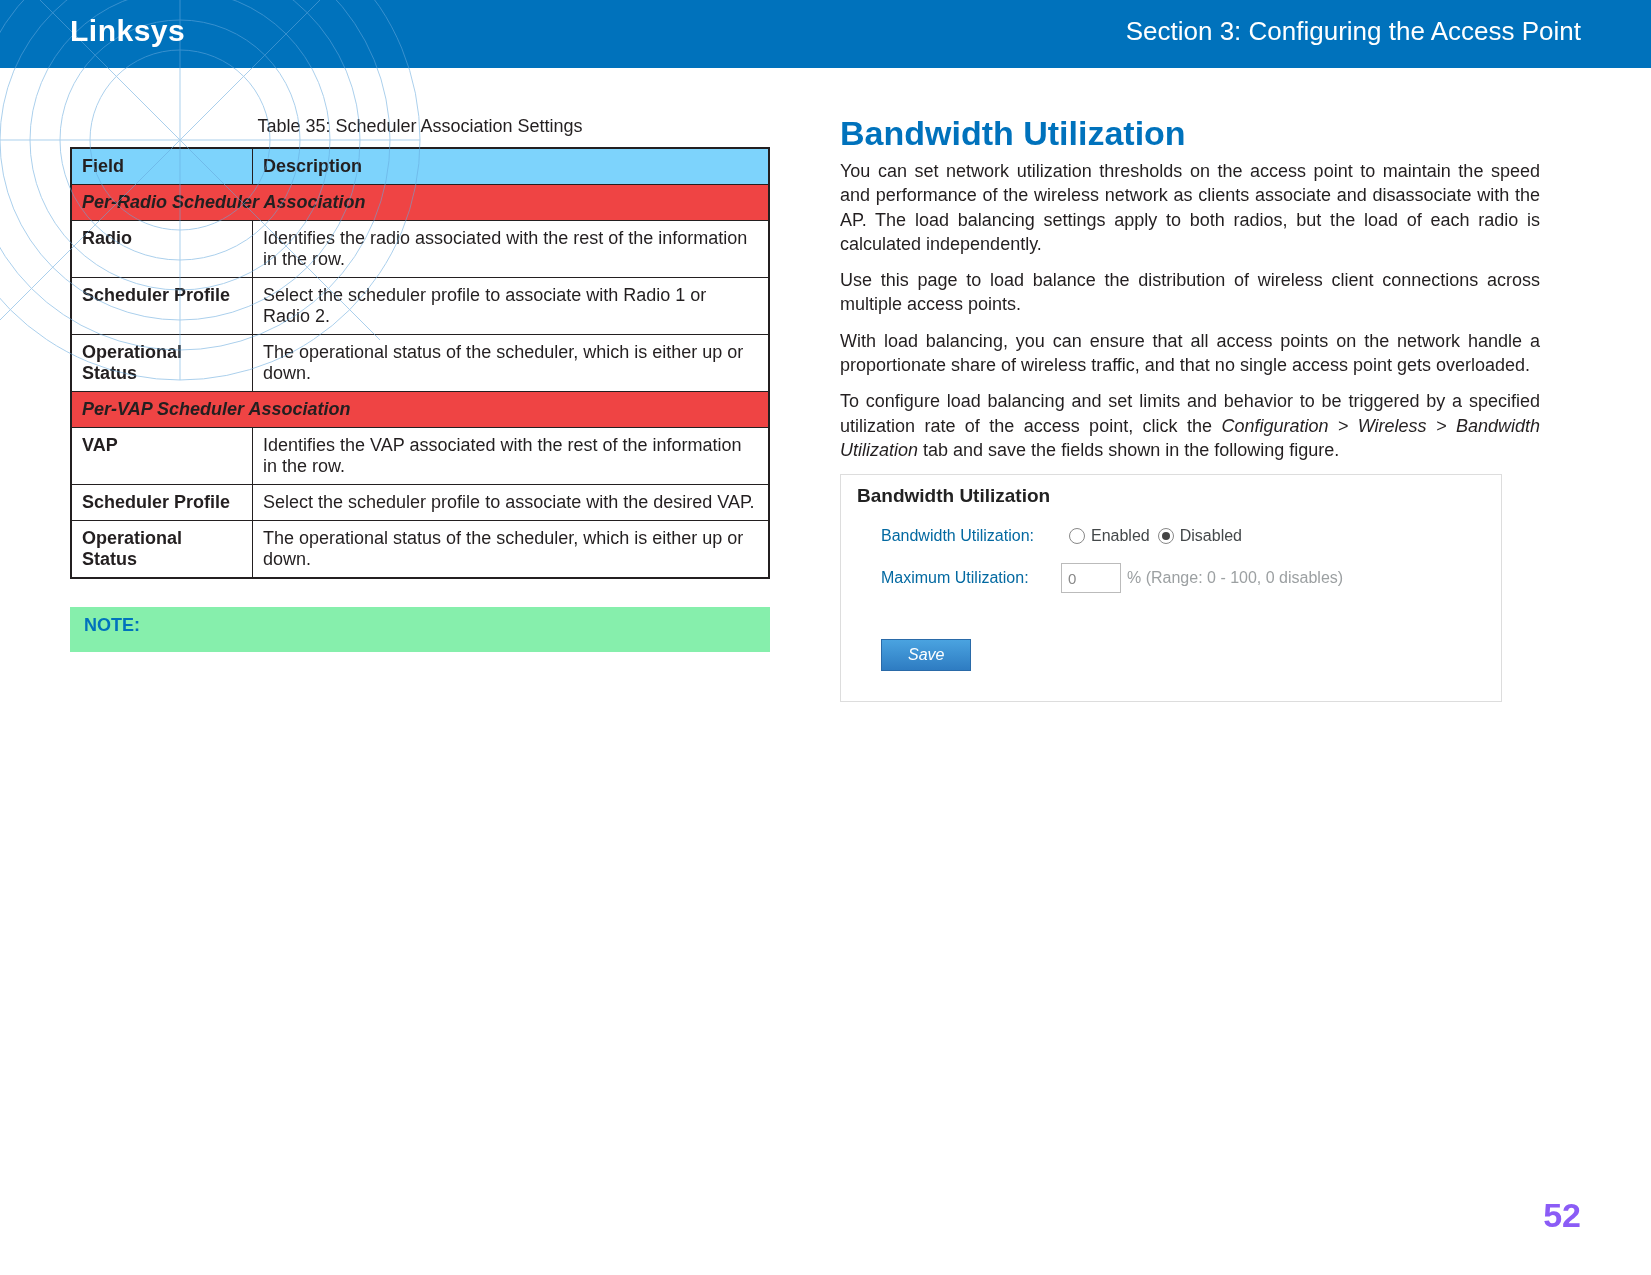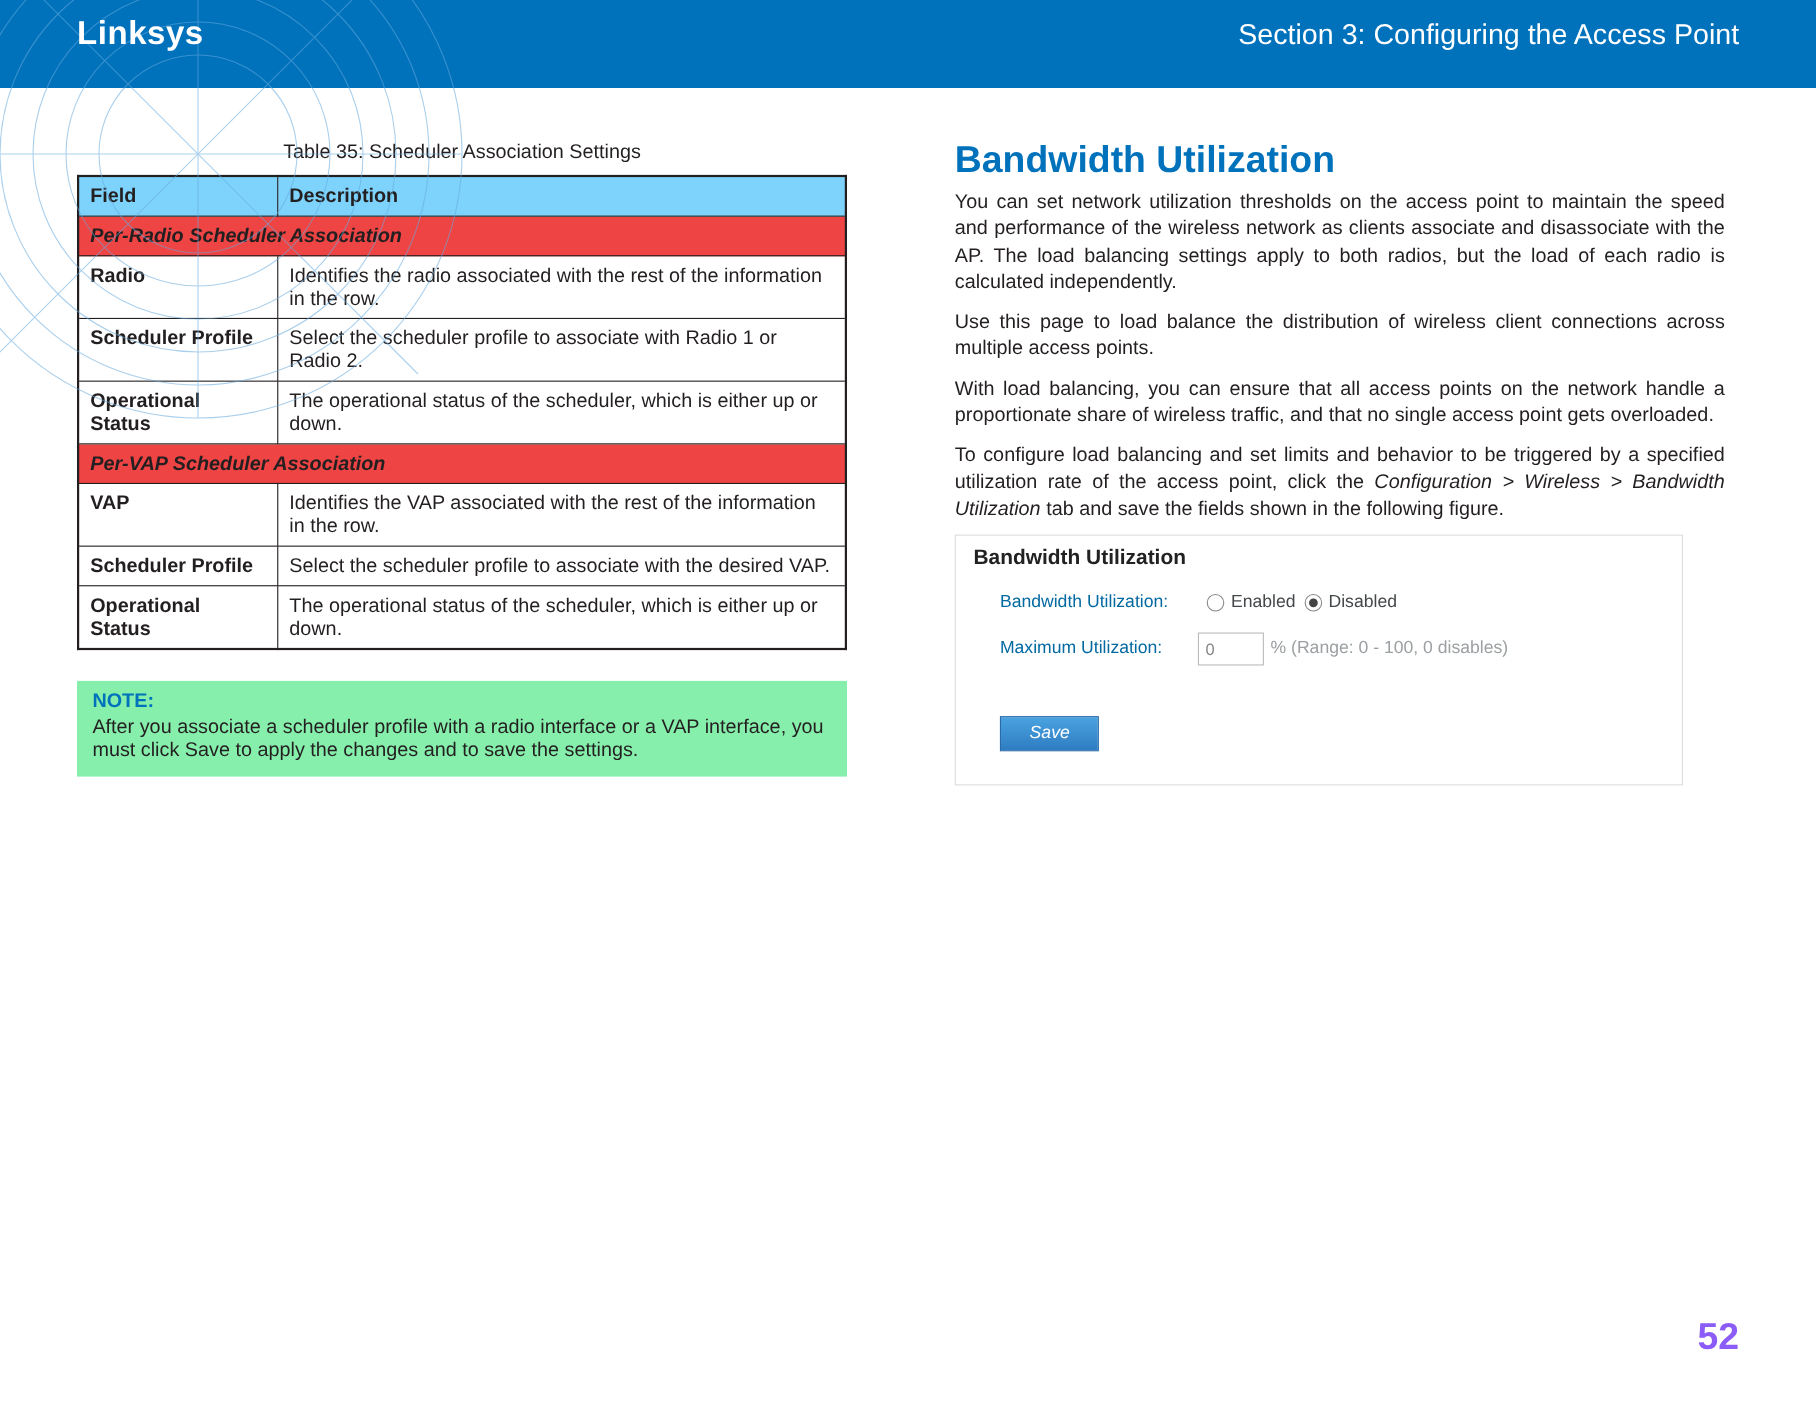--- a/index.html
+++ b/index.html
@@ -6,21 +6,21 @@
     margin: 0;
     font-family: "Segoe UI", Arial, sans-serif;
     background: #fff;
     width: 1651px;
     height: 1275px;
     position: relative;
     color: #231f20;
   }
   .header {
     position: relative;
-    height: 80px;
+    height: 68px;
     background: #0072bc;
     z-index: 1;
   }
   .header-bg {
     position: absolute;
     left: -80px;
     top: -120px;
     width: 520px;
     height: 520px;
     opacity: 0.55;
@@ -41,21 +41,21 @@
     right: 70px;
     top: 16px;
     color: #fff;
     font-size: 26px;
     z-index: 2;
   }
   .page {
     display: flex;
     flex-direction: row;
     padding: 30px 70px 0 70px;
-    gap: 98px;
+    gap: 70px;
   }
   .col {
     width: 700px;
   }
   .table-caption {
     text-align: center;
     font-size: 18px;
     margin: 18px 0 10px 0;
   }
   table.desc {
@@ -251,21 +251,20 @@
       </tr>
       <tr>
         <td class="label">Operational Status</td>
         <td>The operational status of the scheduler, which is either up or down.</td>
       </tr>
     </tbody>
       </table>
 
     <div class="note">
       <div class="note-title">NOTE:</div>
-      <div>After you associate a scheduler profile with a radio interface or a VAP interface, you must click Save to apply the changes and to save the settings.</div>
     </div>
   </div>
 
   <div class="col">
     <div class="h2">Bandwidth Utilization</div>
     <div class="para">You can set network utilization thresholds on the access point to maintain the speed and performance of the wireless network as clients associate and disassociate with the AP. The load balancing settings apply to both radios, but the load of each radio is calculated independently.</div>
     <div class="para">Use this page to load balance the distribution of wireless client connections across multiple access points.</div>
     <div class="para">With load balancing, you can ensure that all access points on the network handle a proportionate share of wireless traffic, and that no single access point gets overloaded.</div>
     <div class="para">
       <span>To configure load balancing and set limits and behavior to be triggered by a specified utilization rate of the access point, click the </span><em>Configuration &gt; Wireless &gt; Bandwidth Utilization</em><span> tab and save the fields shown in the following figure.</span>

